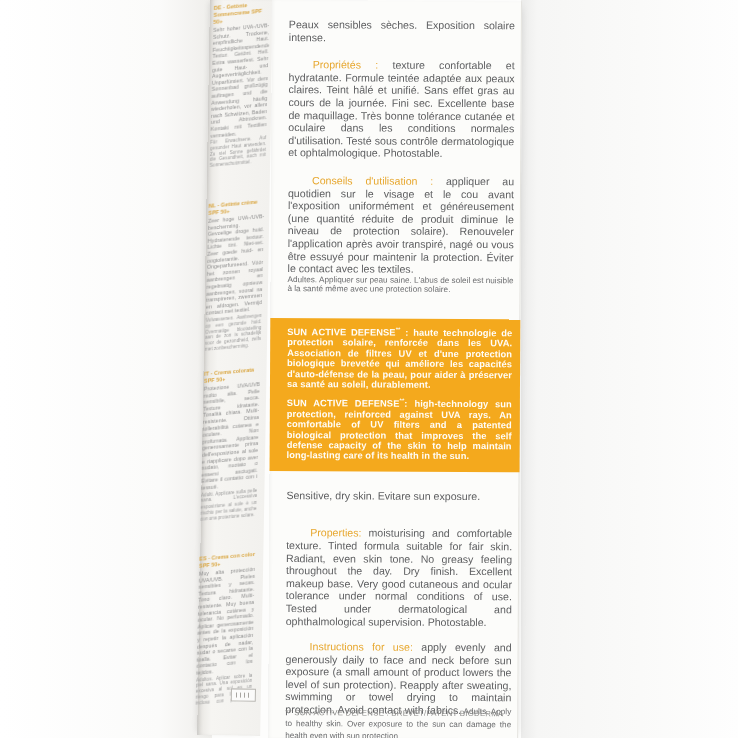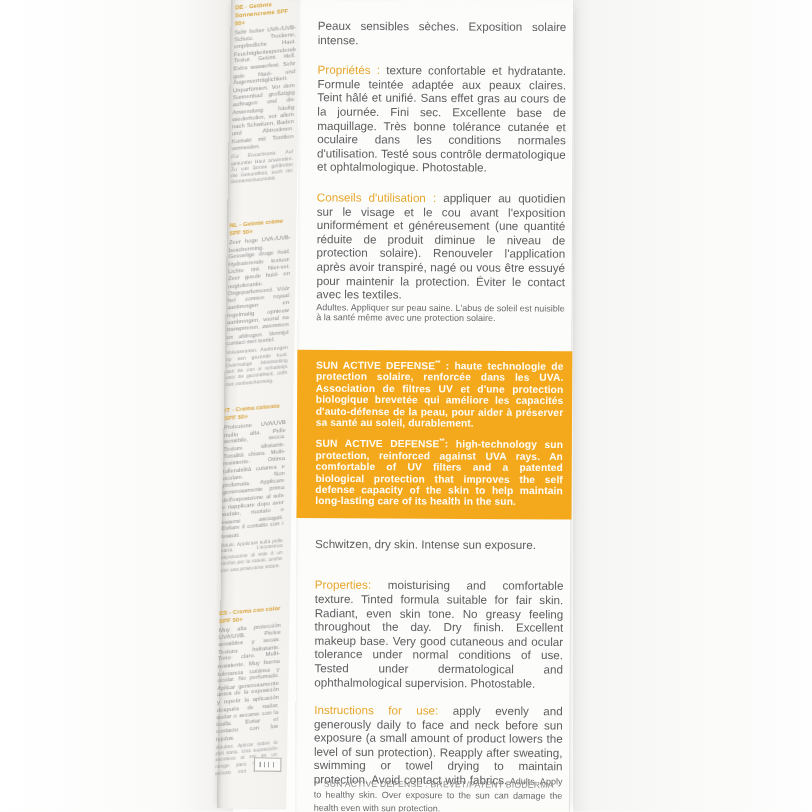--- a/index.html
+++ b/index.html
@@ -55,21 +55,21 @@
     transform:rotate(.3deg);transform-origin:top left;
     border-right:1px solid #e4e3df;
     box-shadow:inset 2px 0 4px -2px rgba(0,0,0,.07), 5px 0 9px -6px rgba(0,0,0,.12);
     box-sizing:border-box;
     padding:18px 6px 0 17px;
   }
   .par{
     font-size:10.6px;line-height:12.6px;color:#5d5e60;text-align:justify;
     margin:0 0 15px 0;
   }
-  .par .gold{color:#e7a72e;}
+  .par .gold{color:#e7a72e;margin-left:24px;}
   .fine-print{font-size:8.2px;line-height:9.6px;color:#6b6c6e;}
   .fine-block{display:block;}
 
   .highlight-box{
     background:#f4a91d;color:#fffdf8;
     margin:24px 0 18px -17px;padding:9px 8px 10px 17px;
     width:250px;box-sizing:border-box;
   }
   .hl-par{
     font-size:9.3px;line-height:10.4px;font-weight:bold;text-align:justify;
@@ -124,21 +124,21 @@
 
   <p class="par"><span class="gold">Propriétés :</span><span> texture confortable et hydratante. Formule teintée adaptée aux peaux claires. Teint hâlé et unifié. Sans effet gras au cours de la journée. Fini sec. Excellente base de maquillage. Très bonne tolérance cutanée et oculaire dans les conditions normales d'utilisation. Testé sous contrôle dermatologique et ophtalmologique. Photostable.</span></p>
 
   <p class="par" style="margin-bottom:0;"><span class="gold">Conseils d'utilisation :</span><span> appliquer au quotidien sur le visage et le cou avant l'exposition uniformément et généreusement (une quantité réduite de produit diminue le niveau de protection solaire). Renouveler l'application après avoir transpiré, nagé ou vous être essuyé pour maintenir la protection. Éviter le contact avec les textiles.</span><span class="fine-print fine-block">Adultes. Appliquer sur peau saine. L'abus de soleil est nuisible à la santé même avec une protection solaire.</span></p>
 
   <div class="highlight-box">
     <p class="hl-par"><span>SUN ACTIVE DEFENSE</span><sup>**</sup><span> : haute technologie de protection solaire, renforcée dans les UVA. Association de filtres UV et d'une protection biologique brevetée qui améliore les capacités d'auto-défense de la peau, pour aider à préserver sa santé au soleil, durablement.</span></p>
     <p class="hl-par"><span>SUN ACTIVE DEFENSE</span><sup>**</sup><span>: high-technology sun protection, reinforced against UVA rays. An comfortable of UV filters and a patented biological protection that improves the self defense capacity of the skin to help maintain long-lasting care of its health in the sun.</span></p>
   </div>
 
-  <p class="par intro-en">Schwitzen, dry skin. Intense sun exposure.</p>
+  <p class="par intro-en">Sensitive, dry skin. Evitare sun exposure.</p>
 
   <p class="par" style="margin-bottom:13px;"><span class="gold">Properties:</span><span> moisturising and comfortable texture. Tinted formula suitable for fair skin. Radiant, even skin tone. No greasy feeling throughout the day. Dry finish. Excellent makeup base. Very good cutaneous and ocular tolerance under normal conditions of use. Tested under dermatological and ophthalmological supervision. Photostable.</span></p>
 
   <p class="par"><span class="gold">Instructions for use:</span><span> apply evenly and generously daily to face and neck before sun exposure (a small amount of product lowers the level of sun protection). Reapply after sweating, swimming or towel drying to maintain protection. Avoid contact with fabrics.</span><span class="fine-print"> Adults. Apply to healthy skin. Over exposure to the sun can damage the health even with sun protection.</span></p>
 
   <div class="footnote">** SUN ACTIVE DEFENSE : BREVET/PATENT BIODERMA</div>
 
 </div>
 
 </body></html>

